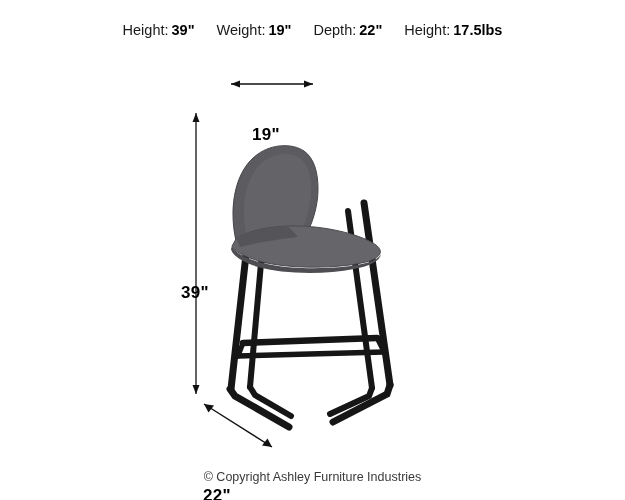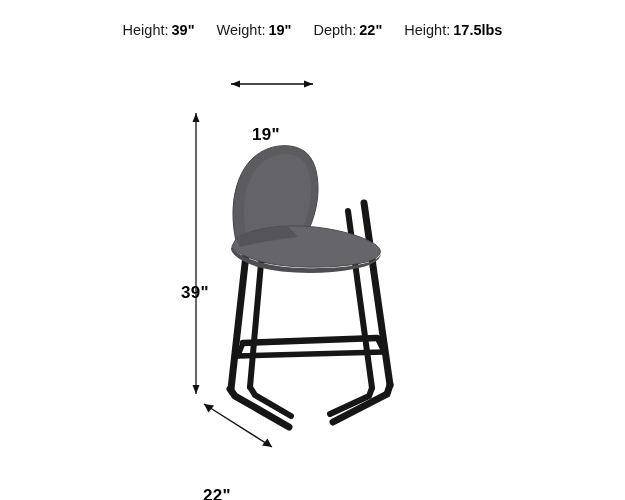--- a/index.html
+++ b/index.html
@@ -189,14 +189,15 @@
         <path d="M236 182 C250 176, 268 172, 288 171 L298 182 C278 184, 256 188, 240 192 Z" fill="#555559" stroke="none"></path>
       </g>
 
     </svg>
 
     <div class="dim-text" id="dim-width-label">19"</div>
     <div class="dim-text" id="dim-height-label">39"</div>
     <div class="dim-text" id="dim-depth-label">22"</div>
   </div>
 
+  <div class="footer">© Copyright Ashley Furniture Industries</div>
 
 </div>
 
 </body></html>

